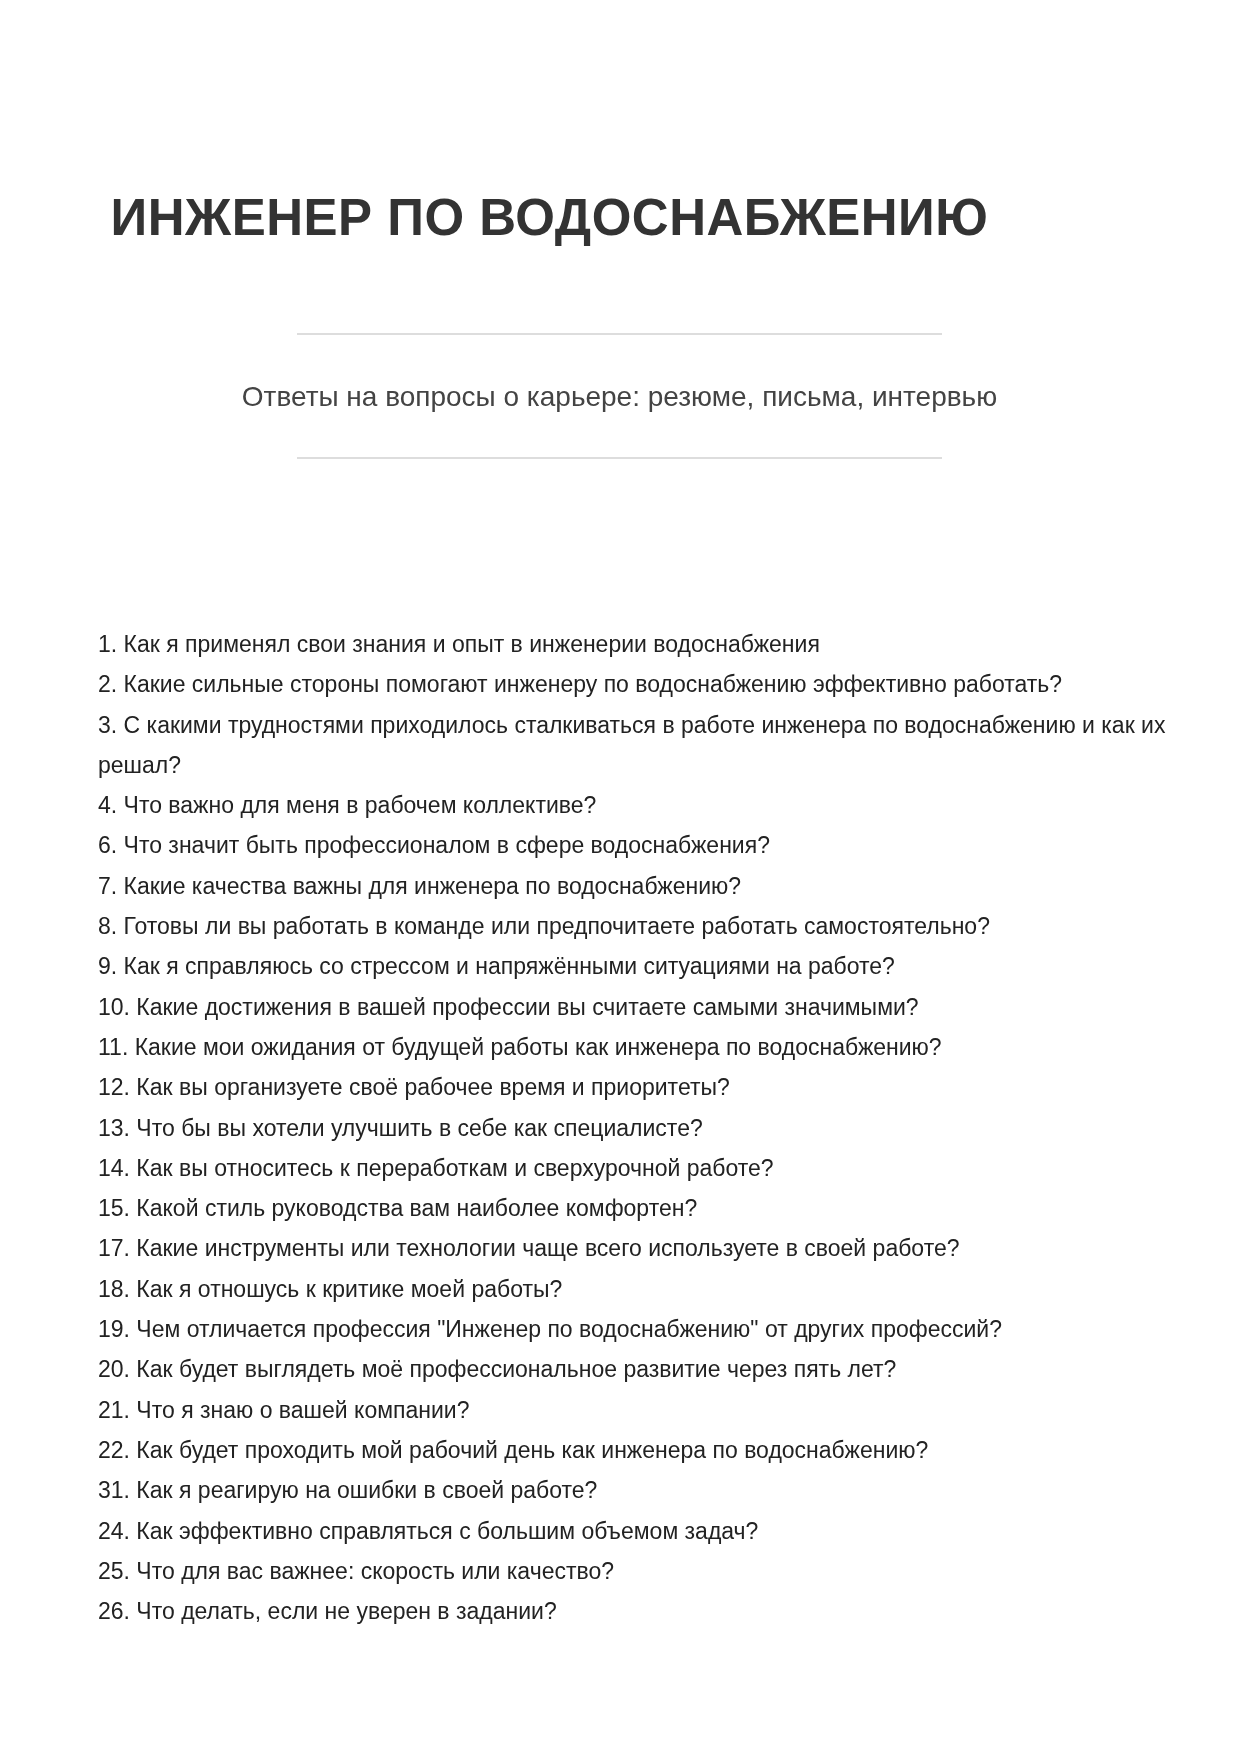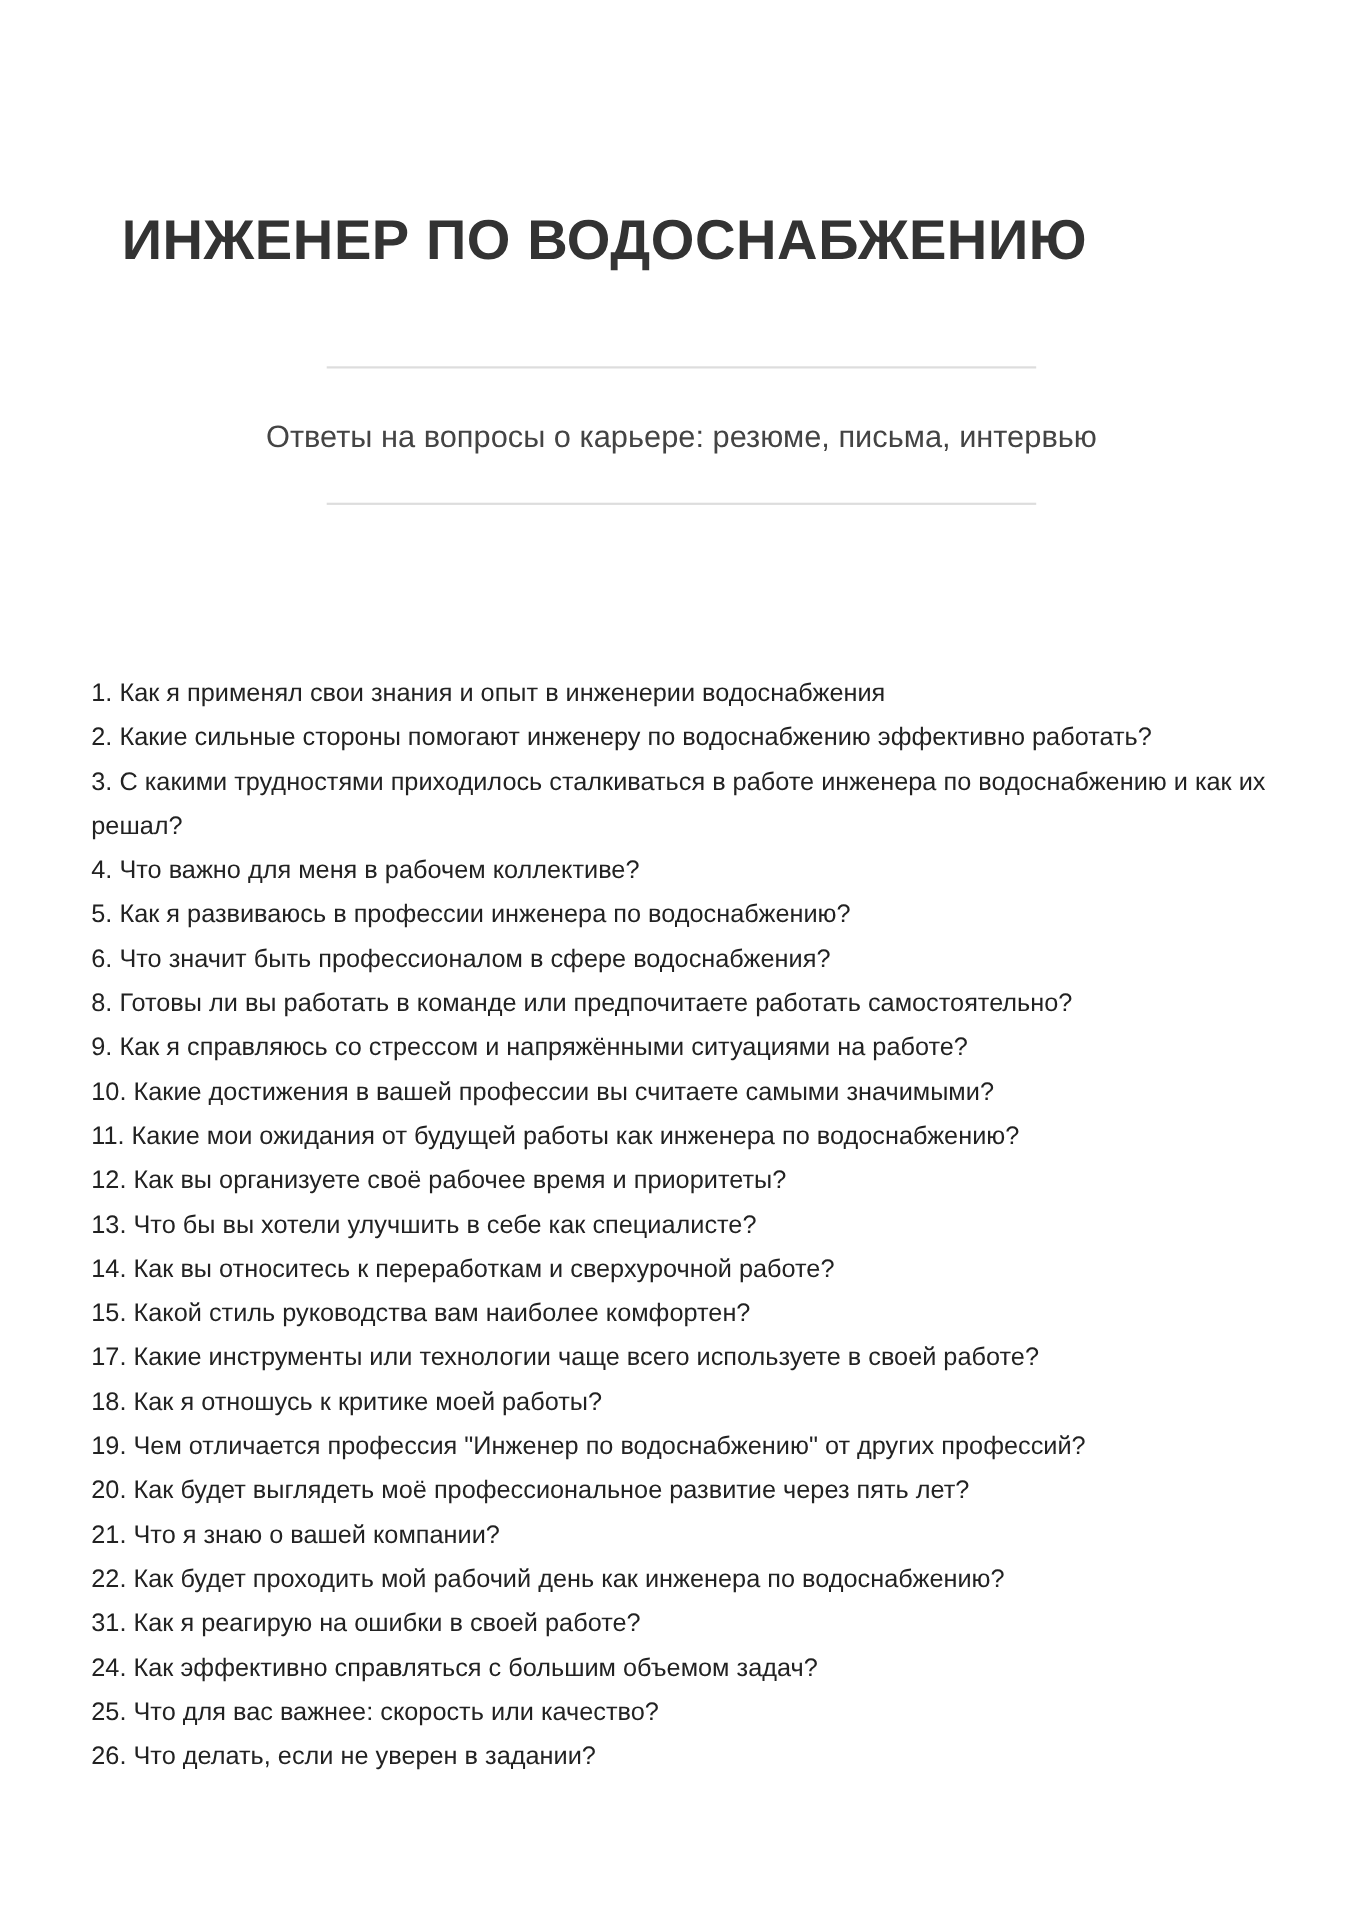--- a/index.html
+++ b/index.html
@@ -49,21 +49,21 @@
       font-size: 28px;
       line-height: 36px;
       color: #444444;
       margin: 0;
     }
     .question-list {
       position: absolute;
       left: 83px;
       top: 609px;
       width: 1075px;
-      margin: 0;
+      margin: 15px;
       padding: 0;
       list-style: none;
       font-family: "Liberation Sans", "DejaVu Sans", sans-serif;
       font-size: 23px;
       line-height: 40.3px;
       color: #222222;
     }
     .question-list li {
       margin: 0;
       padding: 0;
@@ -78,22 +78,22 @@
 
 <h2 class="subtitle">Ответы на вопросы о карьере: резюме, письма, интервью</h2>
 
 <div class="divider bottom"></div>
 
 <ul class="question-list">
   <li>1. Как я применял свои знания и опыт в инженерии водоснабжения</li>
   <li>2. Какие сильные стороны помогают инженеру по водоснабжению эффективно работать?</li>
   <li>3. С какими трудностями приходилось сталкиваться в работе инженера по водоснабжению и как их решал?</li>
   <li>4. Что важно для меня в рабочем коллективе?</li>
-  <li>5. Как я развиваюсь в профессии инженера по водоснабжению?</li>
   <li>6. Что значит быть профессионалом в сфере водоснабжения?</li>
+  <li>7. Какие качества важны для инженера по водоснабжению?</li>
   <li>8. Готовы ли вы работать в команде или предпочитаете работать самостоятельно?</li>
   <li>9. Как я справляюсь со стрессом и напряжёнными ситуациями на работе?</li>
   <li>10. Какие достижения в вашей профессии вы считаете самыми значимыми?</li>
   <li>11. Какие мои ожидания от будущей работы как инженера по водоснабжению?</li>
   <li>12. Как вы организуете своё рабочее время и приоритеты?</li>
   <li>13. Что бы вы хотели улучшить в себе как специалисте?</li>
   <li>14. Как вы относитесь к переработкам и сверхурочной работе?</li>
   <li>15. Какой стиль руководства вам наиболее комфортен?</li>
   <li>17. Какие инструменты или технологии чаще всего используете в своей работе?</li>
   <li>18. Как я отношусь к критике моей работы?</li>

